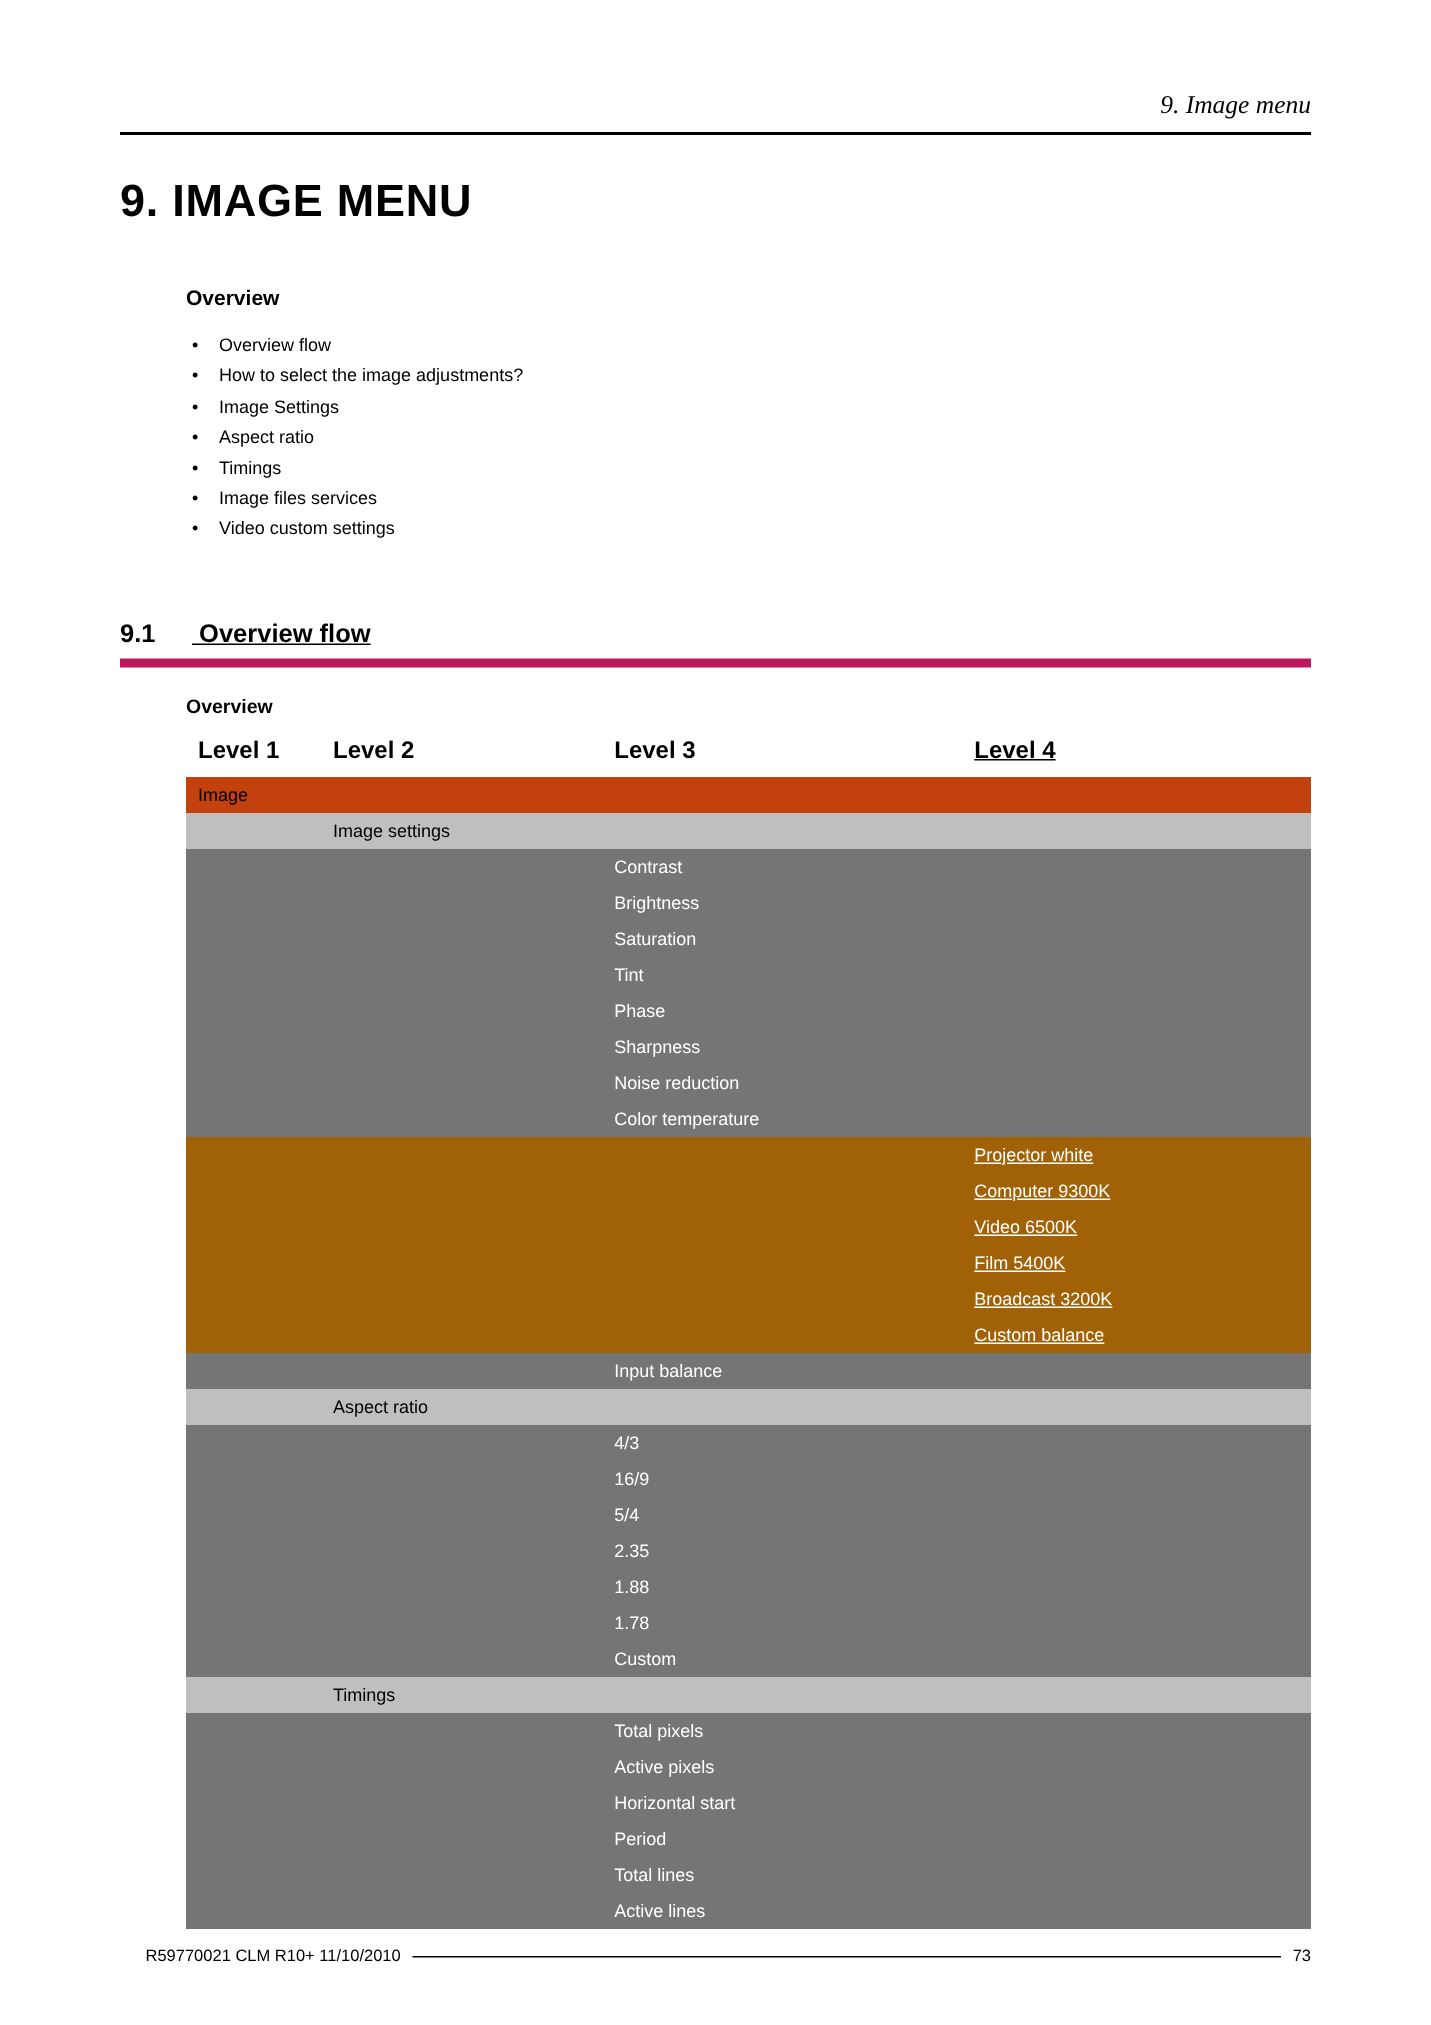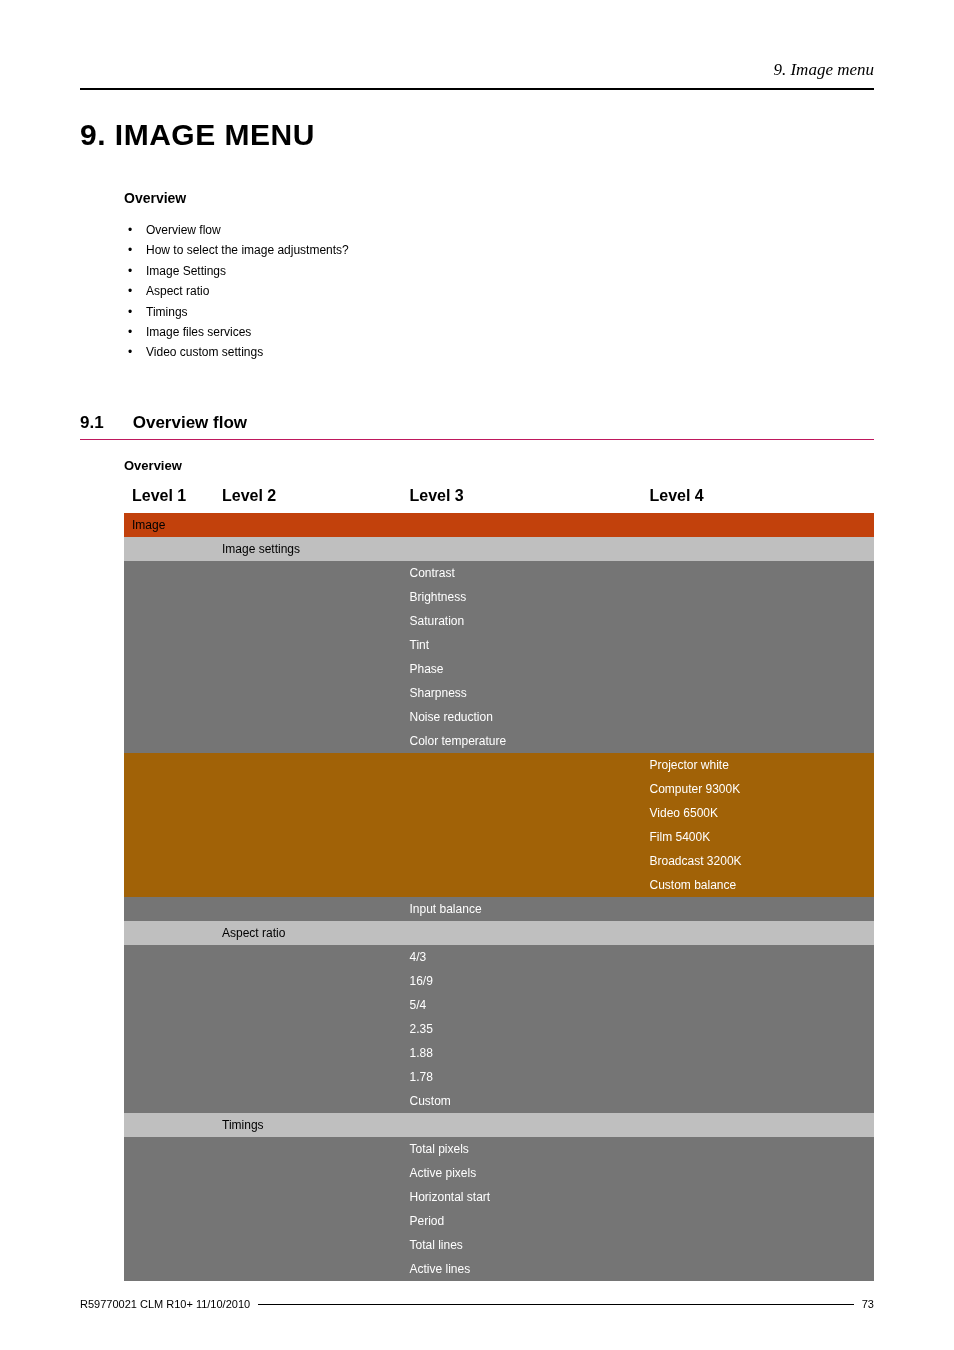--- a/index.html
+++ b/index.html
@@ -47,23 +47,24 @@
     }
     .toc-list li::before {
       content: "•";
       position: absolute;
       left: 4px;
       top: 0;
     }
     .section-heading {
       font-size: 17px;
       font-weight: bold;
-      border-bottom: 1px solid #be185d;
+      border-bottom: 6px solid #be185d;
       padding-bottom: 6px;
       margin-bottom: 18px;
+      text-decoration: underline;
     }
     .section-heading .num {
       display: inline-block;
       width: 48px;
     }
     .sub-overview {
       font-size: 13px;
       font-weight: bold;
       margin-left: 44px;
       margin-bottom: 10px;
@@ -74,29 +75,29 @@
     table {
       width: 100%;
       border-collapse: collapse;
       font-size: 12px;
     }
     th { text-align: left; font-weight: bold; padding: 4px 8px 8px 8px; font-size: 16px; }
     td { padding: 4px 8px; height: 24px; vertical-align: middle; }
     .c1 { width: 12%; }
     .c2 { width: 25%; }
     .c3 { width: 32%; }
-    .c4 { width: 31%; }
+    .c4 { width: 31%; text-decoration: underline; }
     .light td { background: #c2410c; }
     .med td { background: #bfbfbf; }
     .dark td { background: #757575; color: #fff; }
     .vdark td { background: #a16207; color: #fff; }
     .footer {
       position: absolute;
       bottom: 40px;
-      left: 80px;
+      left: 97px;
       right: 80px;
       font-size: 11px;
     }
     .footer-line {
       display: flex;
       align-items: center;
       gap: 8px;
     }
     .footer-rule {
       flex: 1;

